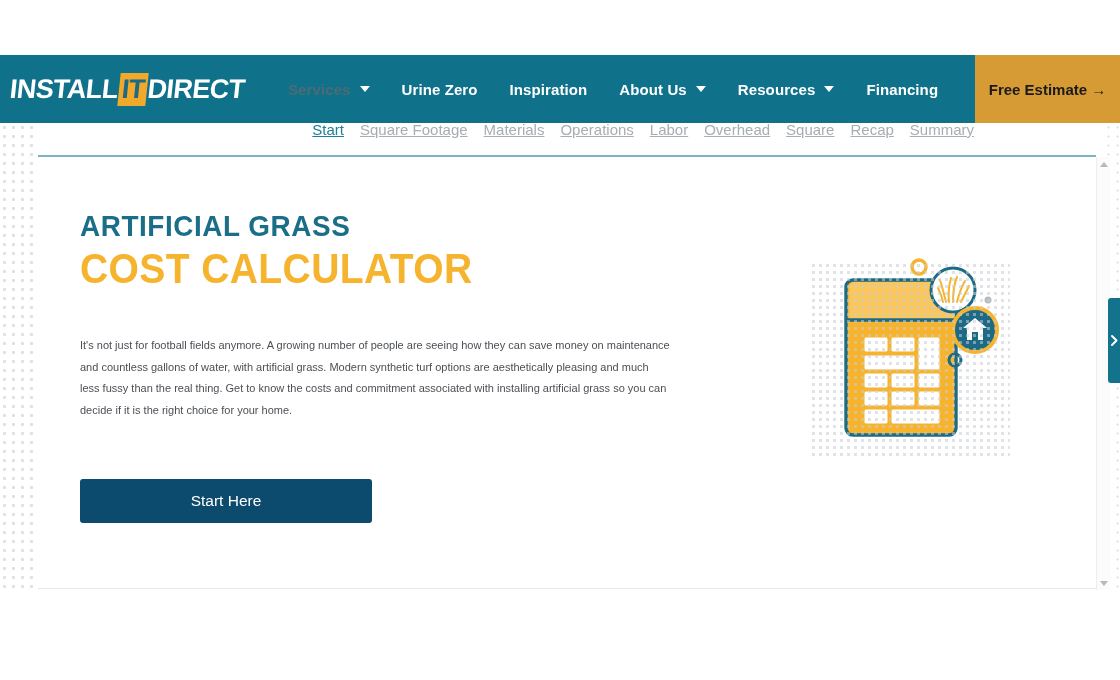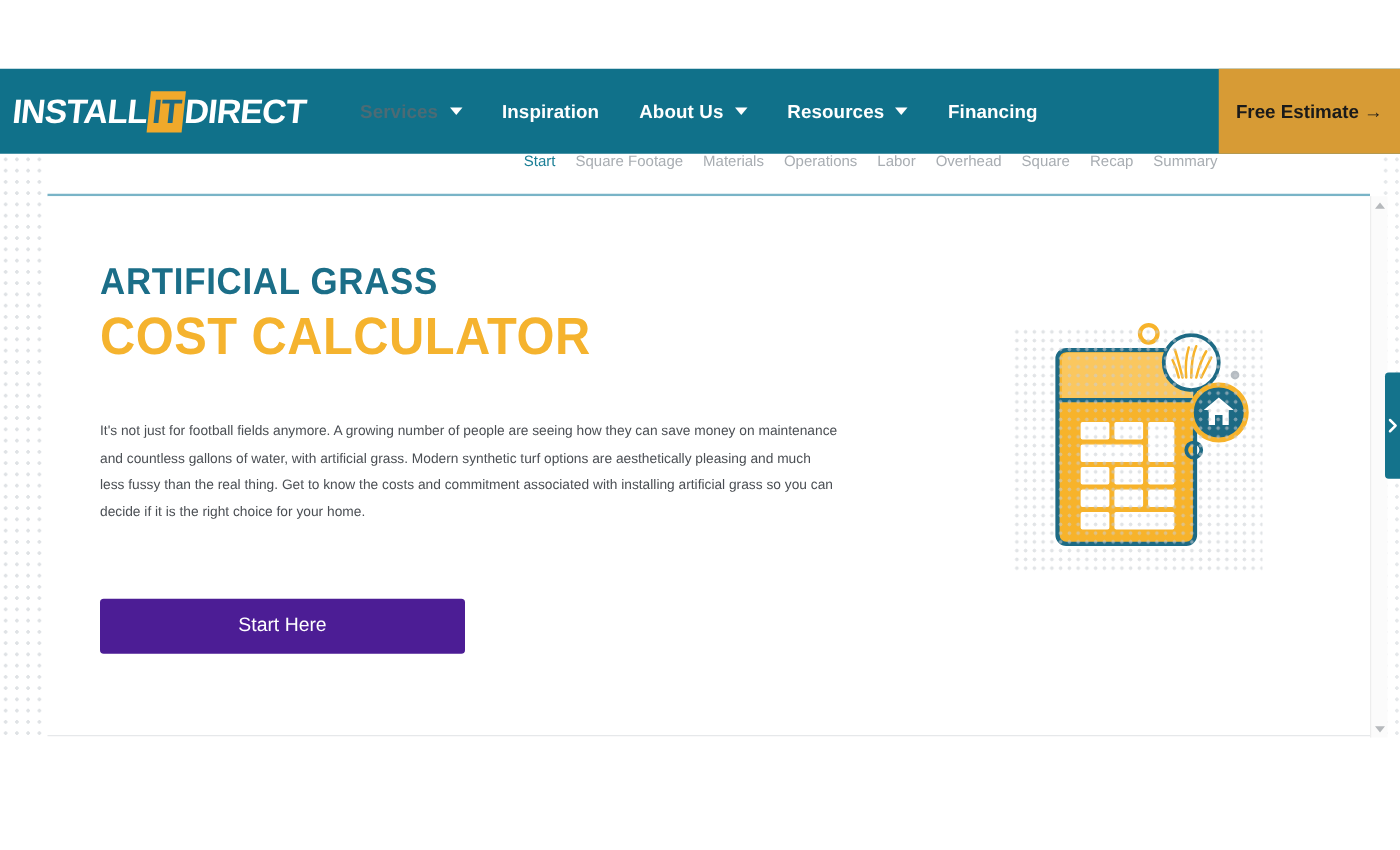--- a/index.html
+++ b/index.html
@@ -68,22 +68,23 @@
   }
 
   
   .stepnav{
     position:absolute;left:38px;top:116px;width:1066px;height:26px;
     display:flex;align-items:center;justify-content:flex-end;
     padding-right:122px;box-sizing:border-box;gap:0;
     background:#fff;
   }
   .step{
-    font-size:12px;color:#a8adb2;padding:0 8px;cursor:pointer;
+    font-size:15px;color:#a8adb2;padding:0 8px;cursor:pointer;
     white-space:nowrap;
+    text-decoration:underline;
   }
   .step.active{color:#1b7f96;}
 
   .hr-top{
     position:absolute;left:38px;top:155px;width:1058px;height:2px;
     background:#79b4c7;
   }
 
   
   .panel{
@@ -106,21 +107,21 @@
     font-size:42px;font-weight:bold;color:#f5b32e;
     letter-spacing:.4px;
     transform:scaleX(.93);transform-origin:left center;
   }
   .body-copy{
     position:absolute;left:42px;top:178px;width:590px;
     font-size:11px;line-height:21.5px;color:#4b4f54;
   }
   .start-btn{
     position:absolute;left:42px;top:322px;width:292px;height:44px;
-    background:#4c1d95;border:none;border-radius:3px;
+    background:#0c4a6e;border:none;border-radius:3px;
     color:#ffffff;font-size:15.5px;font-family:"Liberation Sans",sans-serif;
     cursor:pointer;display:flex;align-items:center;justify-content:center;
   }
 
   
   .illo{
     position:absolute;left:750px;top:95px;width:250px;height:230px;
   }
   .illo .dots{
     position:absolute;left:22px;top:10px;width:200px;height:195px;
@@ -173,20 +174,23 @@
         <span class="lg-a">INSTALL</span>
           <span class="lg-badge">IT</span>
           <span class="lg-b">DIRECT</span>
       </div>
     </div>
 
     <div class="nav">
       <div class="nav-item dim">
         <span>Services</span>
         <span class="caret"></span>
+      </div>
+      <div class="nav-item">
+        <span>Urine Zero</span>
       </div>
       <div class="nav-item">
         <span>Inspiration</span>
       </div>
       <div class="nav-item">
         <span>About Us</span>
         <span class="caret"></span>
       </div>
       <div class="nav-item">
         <span>Resources</span>

